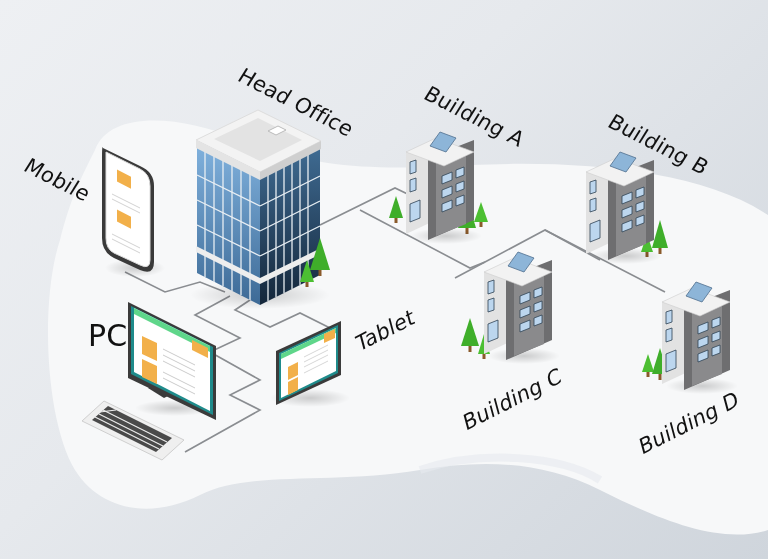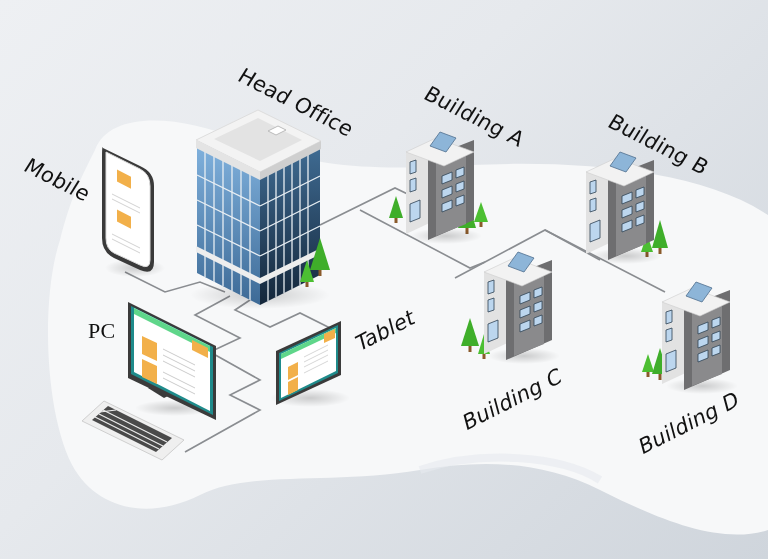--- a/index.html
+++ b/index.html
@@ -205,19 +205,19 @@
           <line x1="304" y1="362" x2="328" y2="350"></line>
           <line x1="304" y1="367" x2="328" y2="355"></line>
           <line x1="304" y1="373" x2="328" y2="361"></line>
         </g>
   </g>
 </svg>
 
 
 <div class="label lbl-up" style="left:240px;top:62px;">Head Office</div>
 <div class="label lbl-up" style="left:26px;top:152px;">Mobile</div>
-<div class="label" style="left:88px;top:318px;font-size:22px;font-family:Liberation Serif, serif;">PC</div>
+<div class="label" style="left:88px;top:318px;font-size:30px;">PC</div>
 <div class="label lbl-down" style="left:357px;top:333px;">Tablet</div>
 <div class="label lbl-up" style="left:426px;top:80px;">Building A</div>
 <div class="label lbl-up" style="left:610px;top:108px;">Building B</div>
 <div class="label lbl-down" style="left:464px;top:412px;">Building C</div>
 <div class="label lbl-down" style="left:640px;top:436px;">Building D</div>
 </div>
 
 </body></html>

